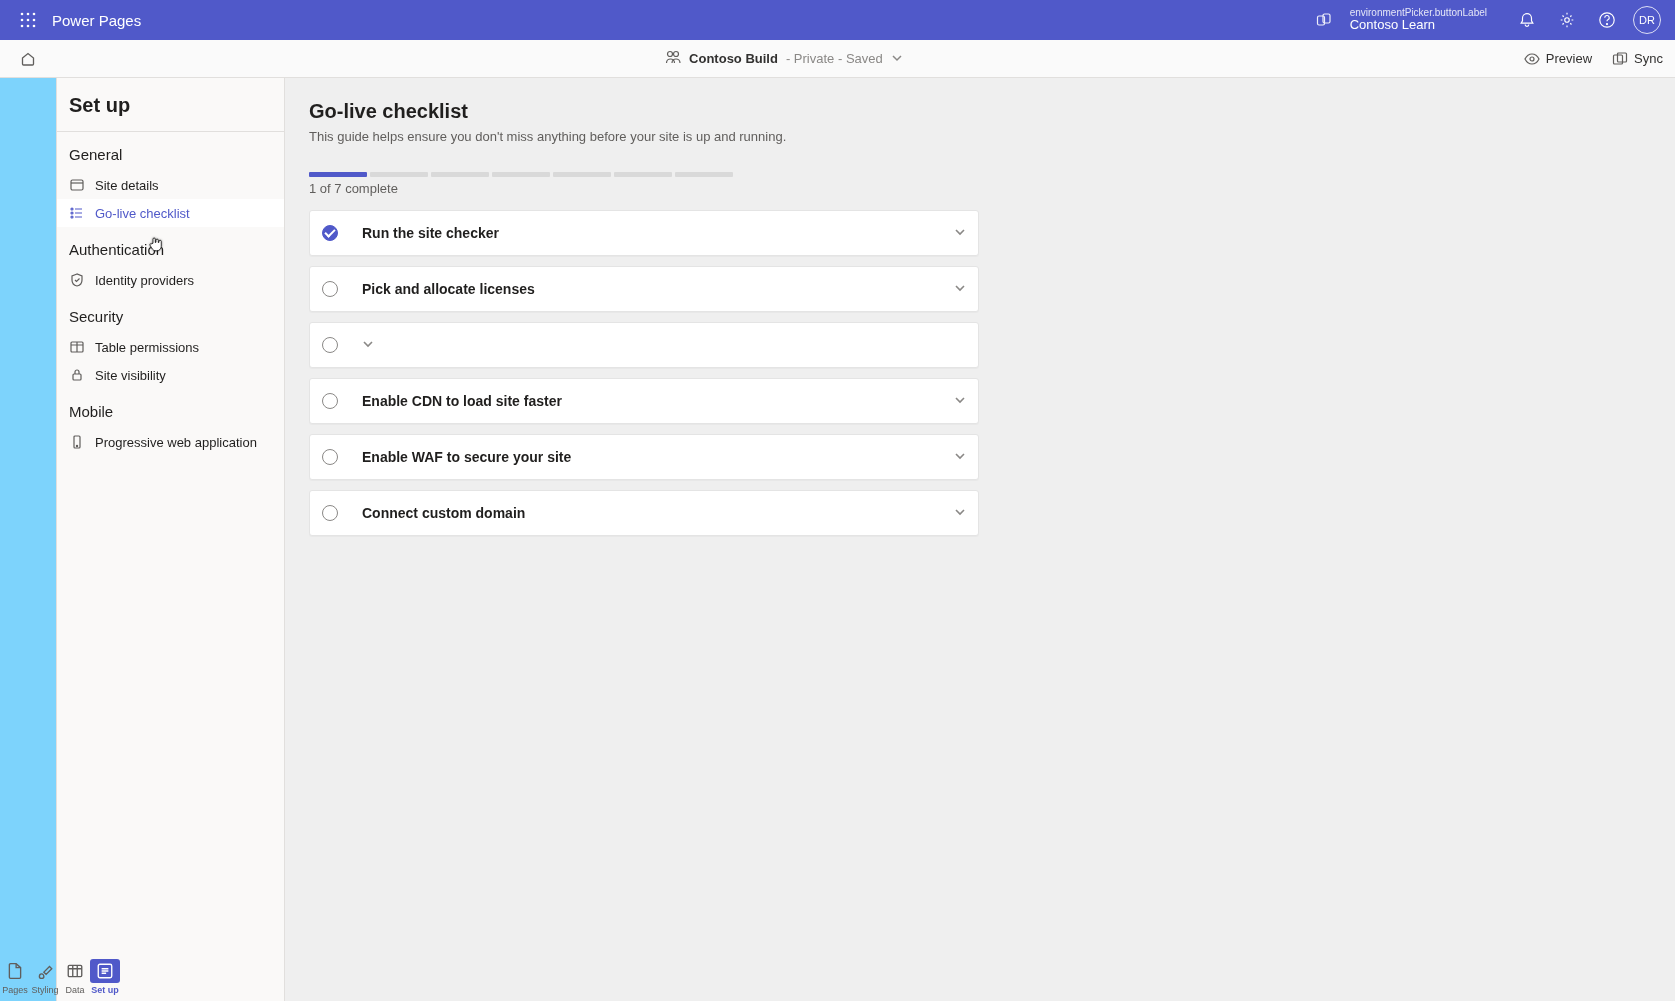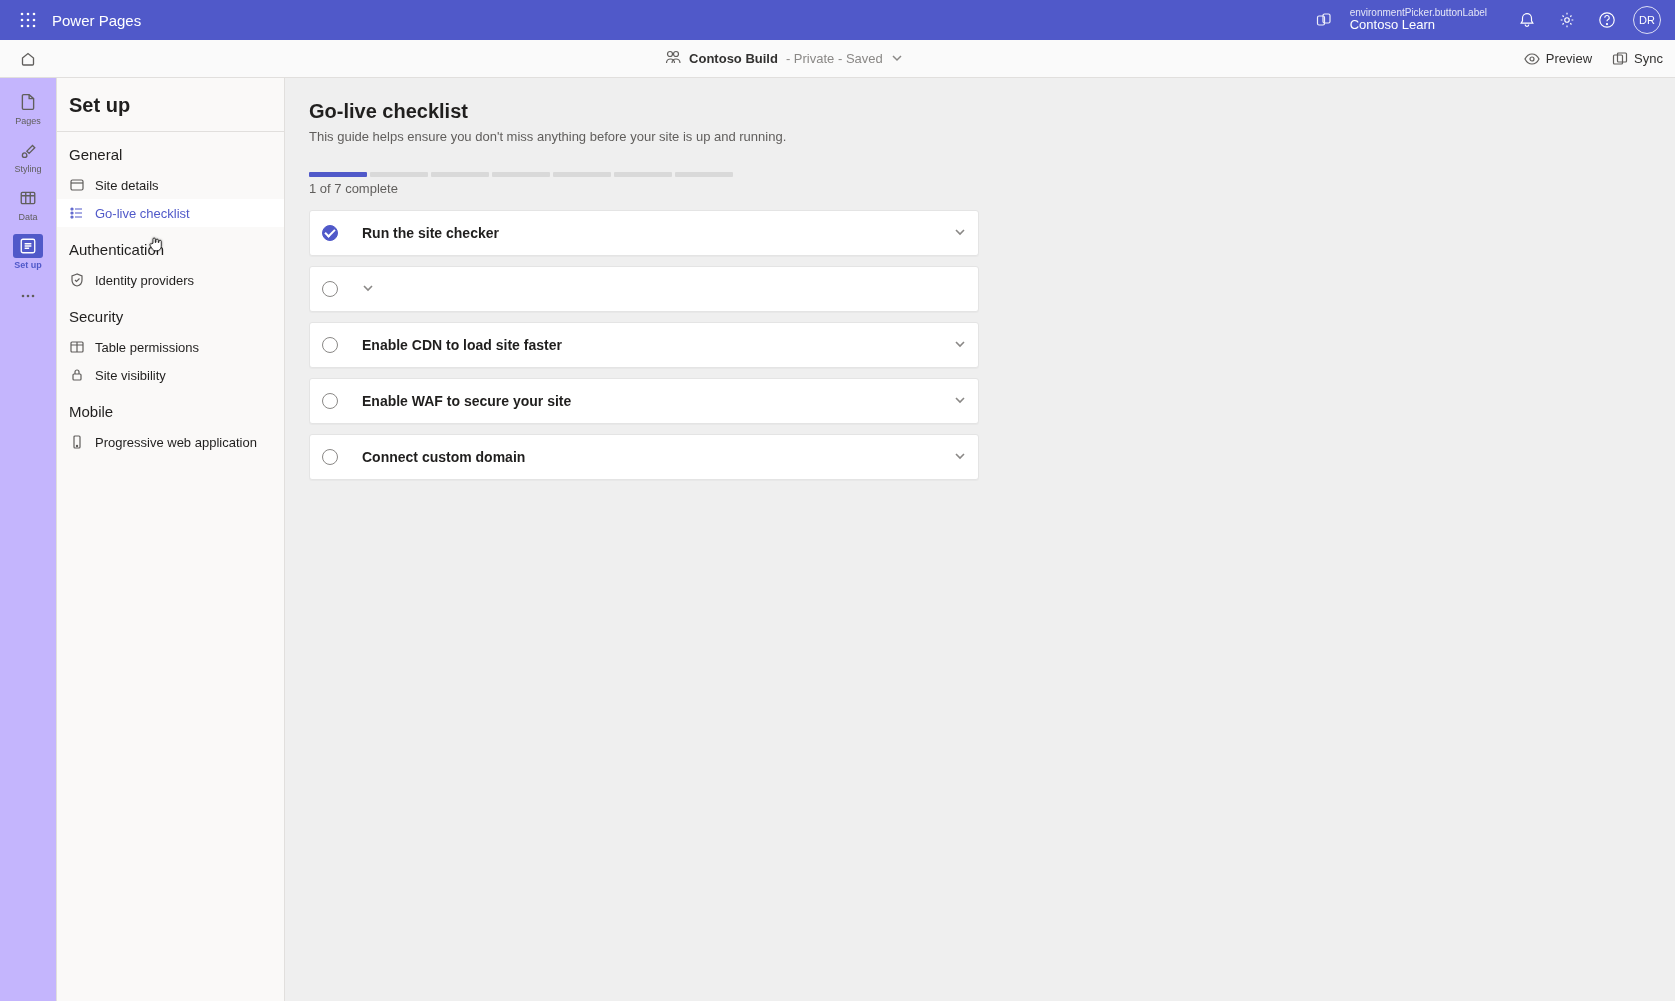--- a/index.html
+++ b/index.html
@@ -104,23 +104,23 @@
   .workarea {
     position: absolute;
     top: calc(var(--topbar-h) + var(--ribbon-h));
     left: 0; right: 0; bottom: 0;
     display:flex;
   }
 
   
   .rail {
     width: var(--rail-w);
-    background: #c4b5fd;
+    background: #7dd3fc;
     border-right: 1px solid var(--divider);
-    display:flex; flex-direction:column;
+    display:flex; flex-direction:row;
     align-items:flex-end;
     padding-top: 6px;
   }
   .rail .railitem {
     width: 100%; height: 48px;
     display:flex; flex-direction:column; align-items:center; justify-content:center;
     gap: 2px; cursor:pointer;
     color: #605e5c;
     position: relative;
   }
@@ -460,20 +460,27 @@
         <div class="seg"></div>
         <div class="seg"></div>
         <div class="seg"></div>
       </div>
     <div class="progress-text">1 of 7 complete</div>
 
     <div class="cards" id="cards">
         <div class="card done">
           <div class="status"></div>
           <div class="title">Run the site checker</div>
+          <div class="chev"><svg viewBox="0 0 12 12" fill="none" stroke="currentColor" stroke-width="1.6">
+              <path d="M2 4l4 4 4-4"></path>
+            </svg></div>
+        </div>
+        <div class="card">
+          <div class="status"></div>
+          <div class="title">Pick and allocate licenses</div>
           <div class="chev"><svg viewBox="0 0 12 12" fill="none" stroke="currentColor" stroke-width="1.6">
               <path d="M2 4l4 4 4-4"></path>
             </svg></div>
         </div>
         <div class="card">
           <div class="status"></div>
           <div class="chev"><svg viewBox="0 0 12 12" fill="none" stroke="currentColor" stroke-width="1.6">
               <path d="M2 4l4 4 4-4"></path>
             </svg></div>
         </div>

